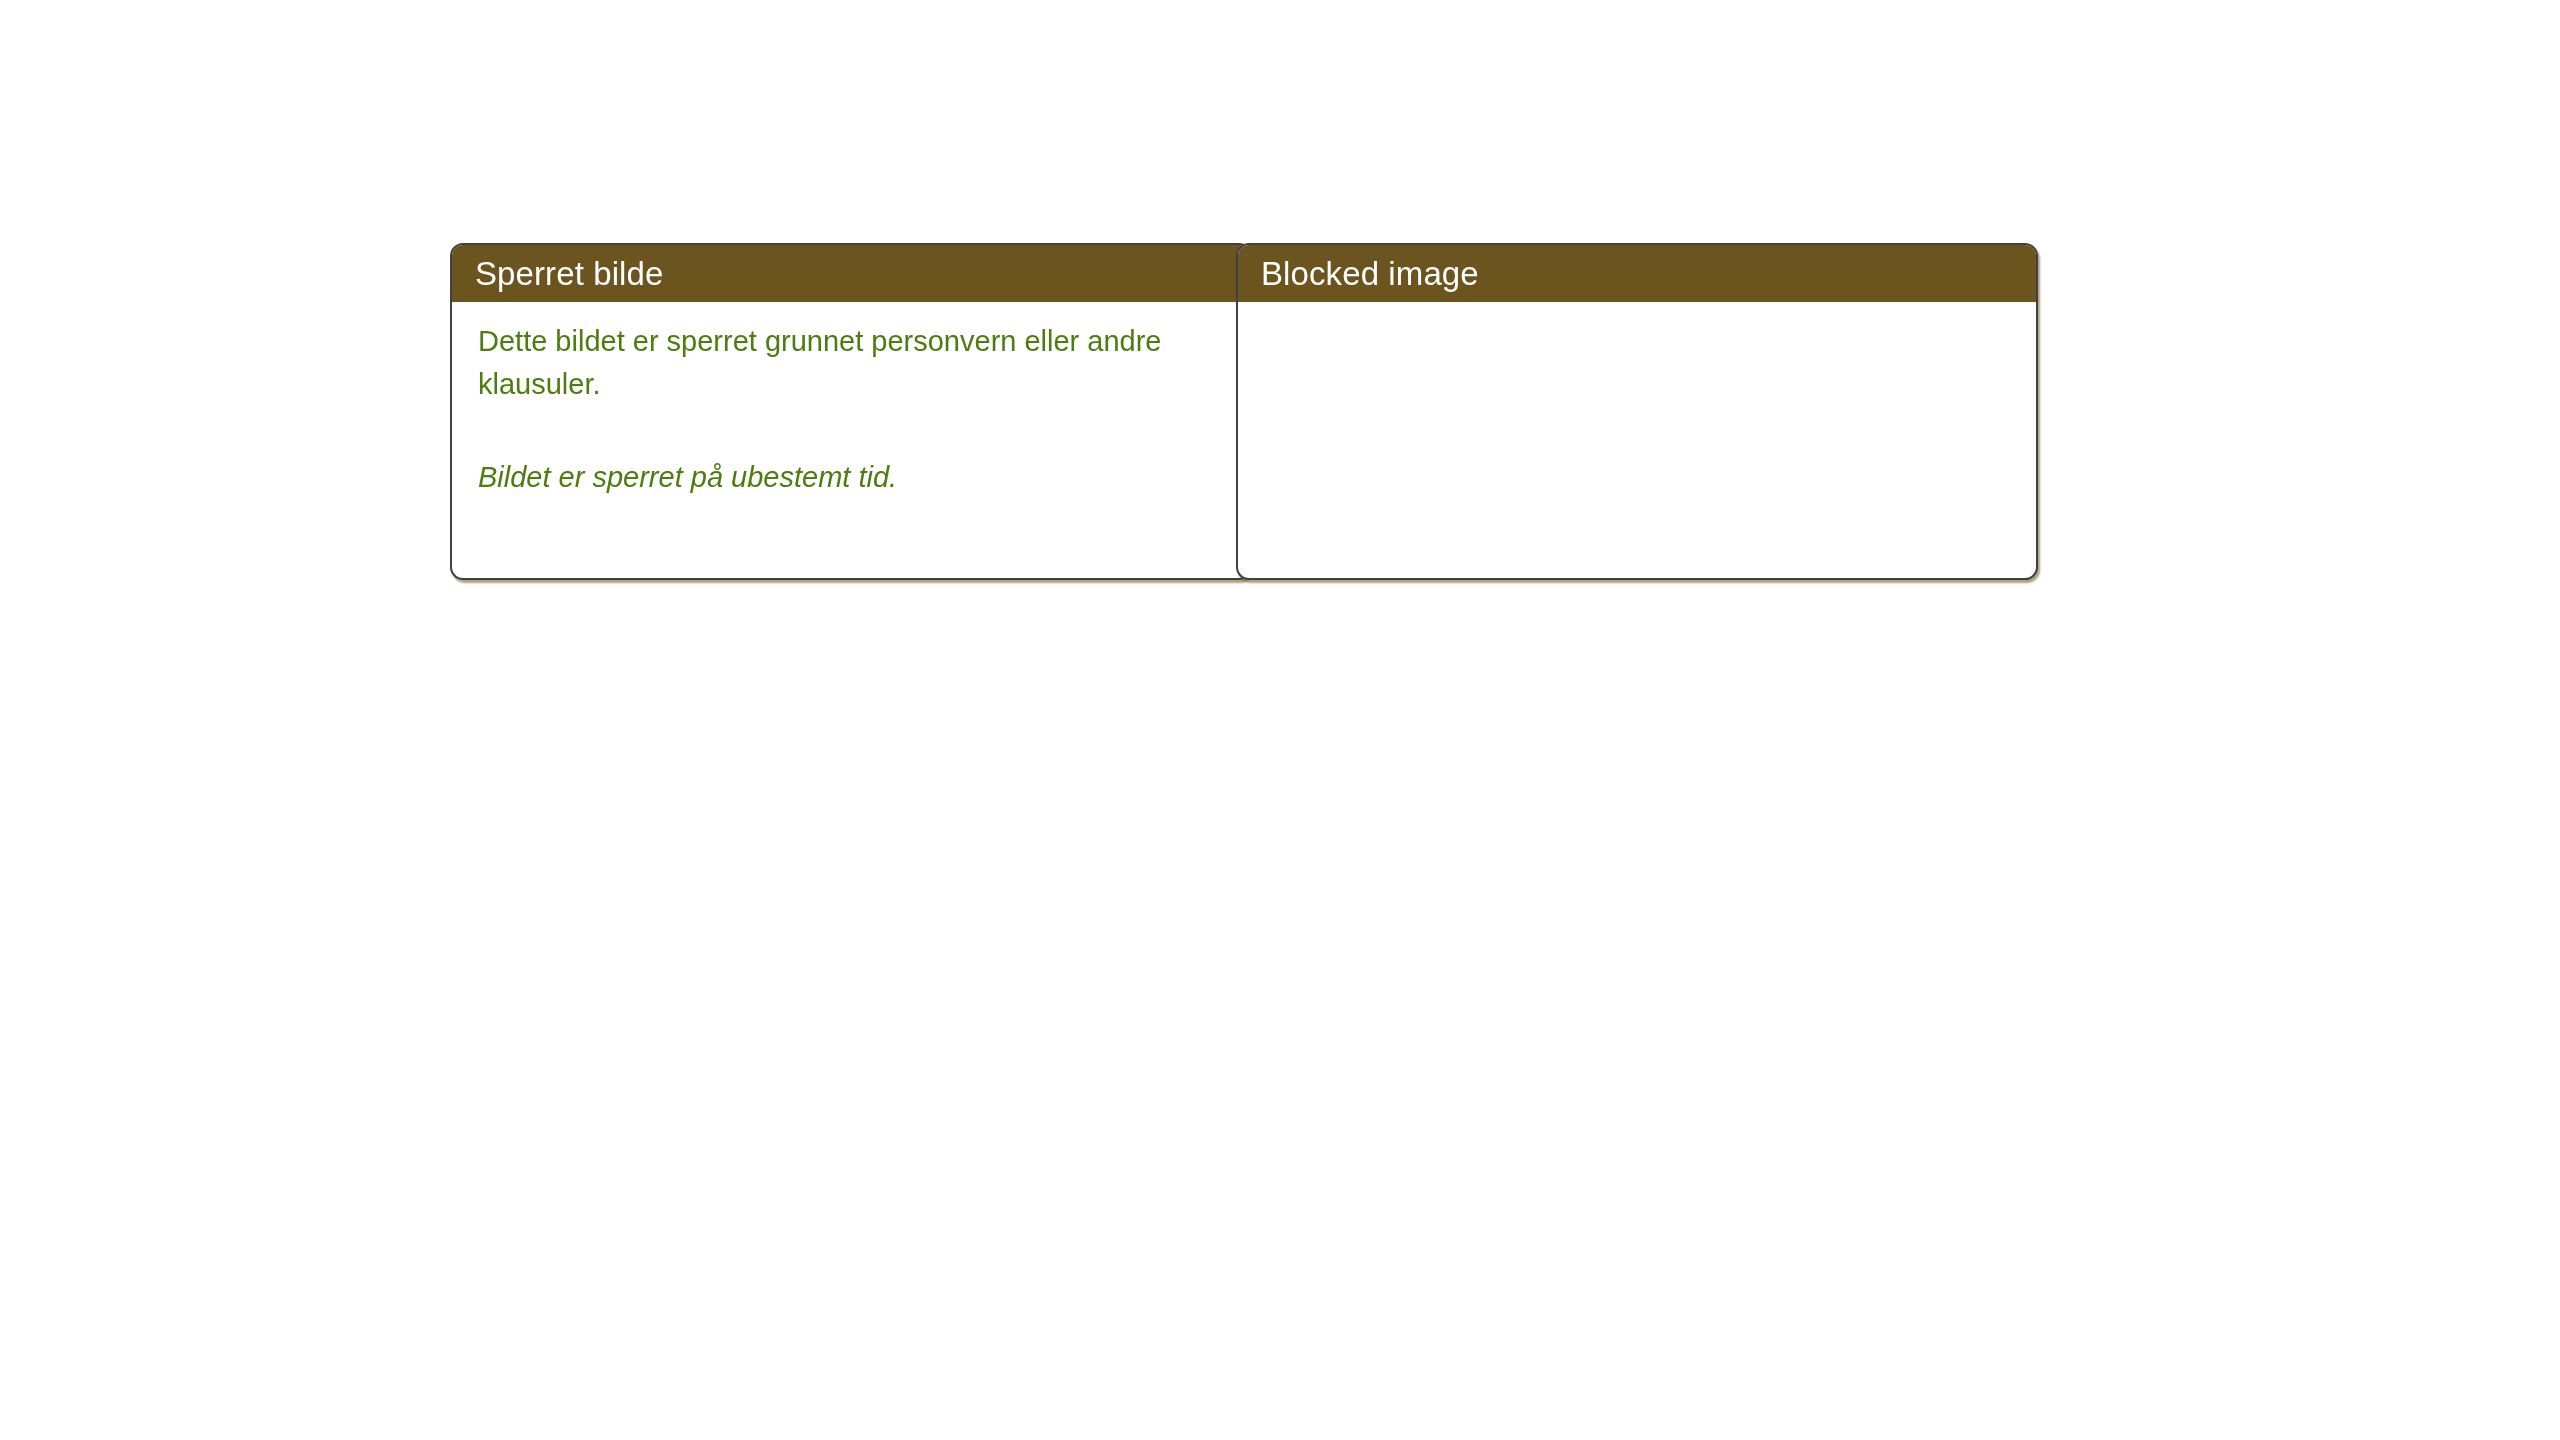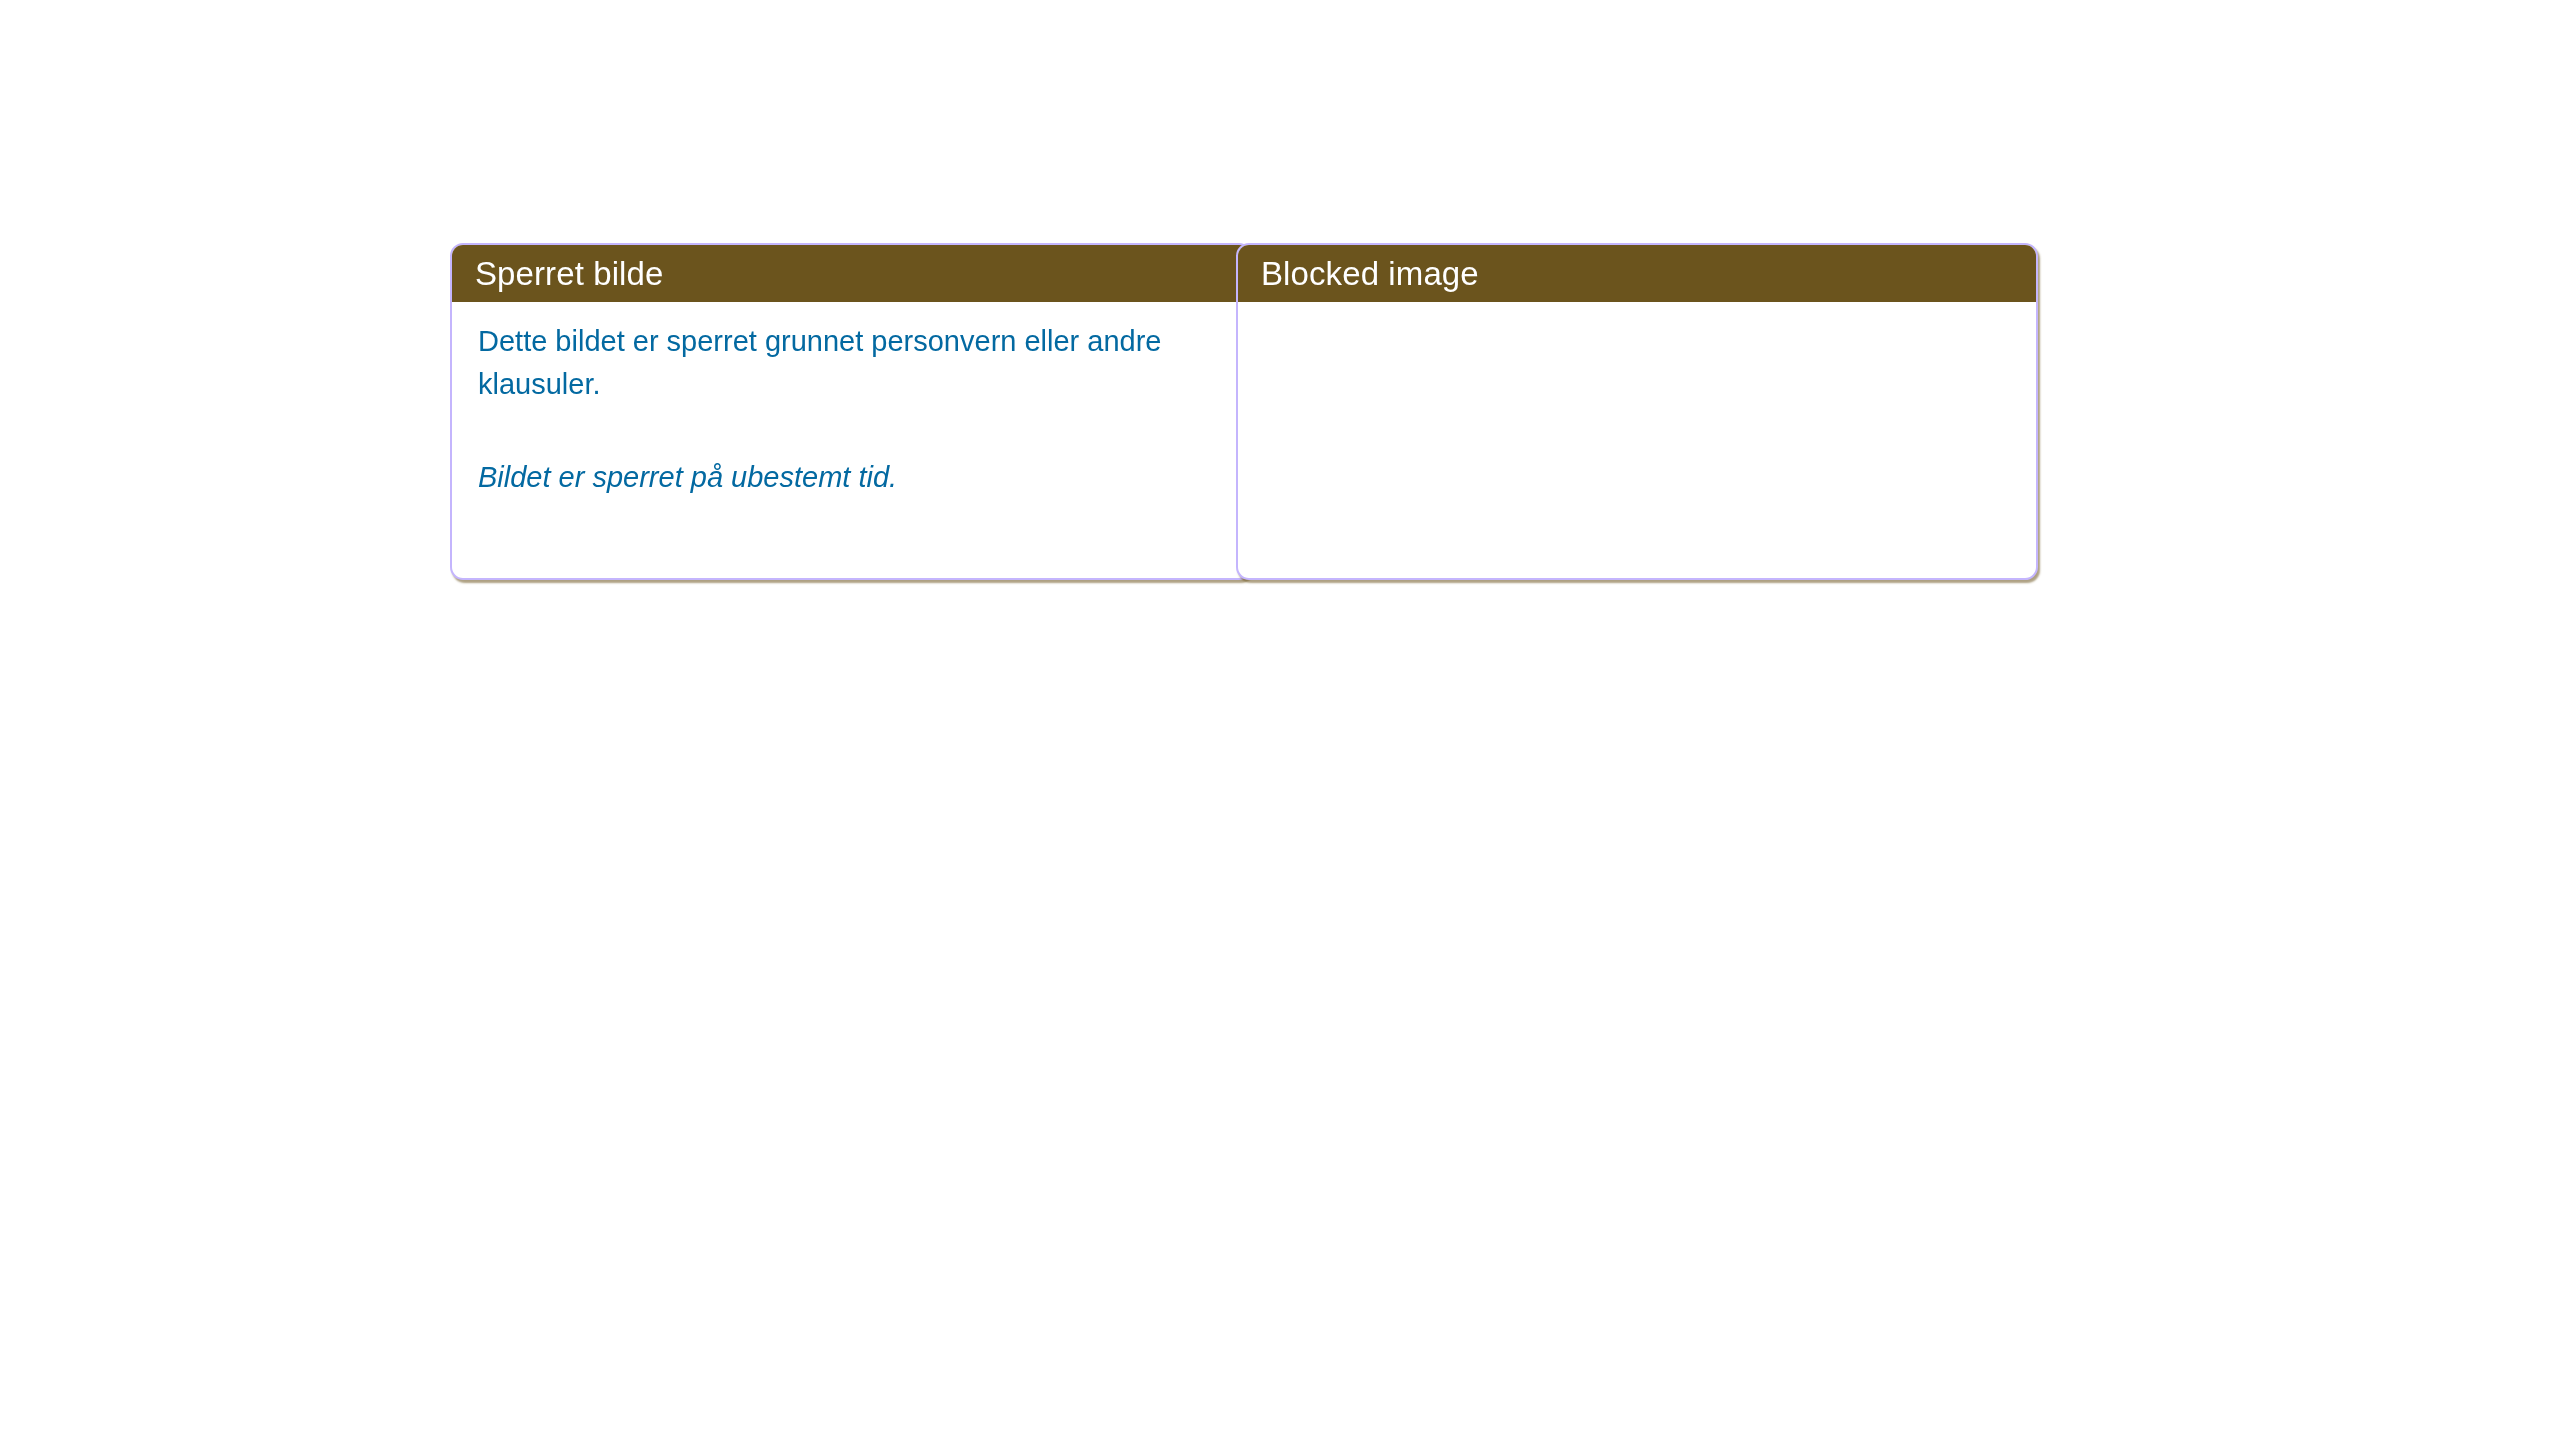--- a/index.html
+++ b/index.html
@@ -20,21 +20,21 @@
     height: 1440px;
   }
 
   .notice-card {
     position: absolute;
     top: 243px;
     width: 802px;
     height: 337px;
     box-sizing: border-box;
     background: #ffffff;
-    border: 2px solid #c4b5fd;
+    border: 2px solid #404040;
     border-radius: 13px;
     box-shadow: 2px 3px 2px rgba(107, 84, 29, 0.55);
     overflow: hidden;
   }
 
   #card-no  { left: 450px; }
   #card-en  { left: 1236px; }
 
   .card-header {
     height: 57px;
@@ -53,21 +53,21 @@
     letter-spacing: 0.1px;
     white-space: nowrap;
   }
 
   .card-body {
     padding: 18px 24px 0 26px;
     box-sizing: border-box;
   }
 
   .card-paragraph {
-    color: #0369a1;
+    color: #4d7c0f;
     font-size: 29px;
     font-weight: 400;
     line-height: 43px;
     margin: 0;
     white-space: pre-line;
   }
 
   .card-paragraph + .card-paragraph {
     margin-top: 50px;
     font-style: italic;

